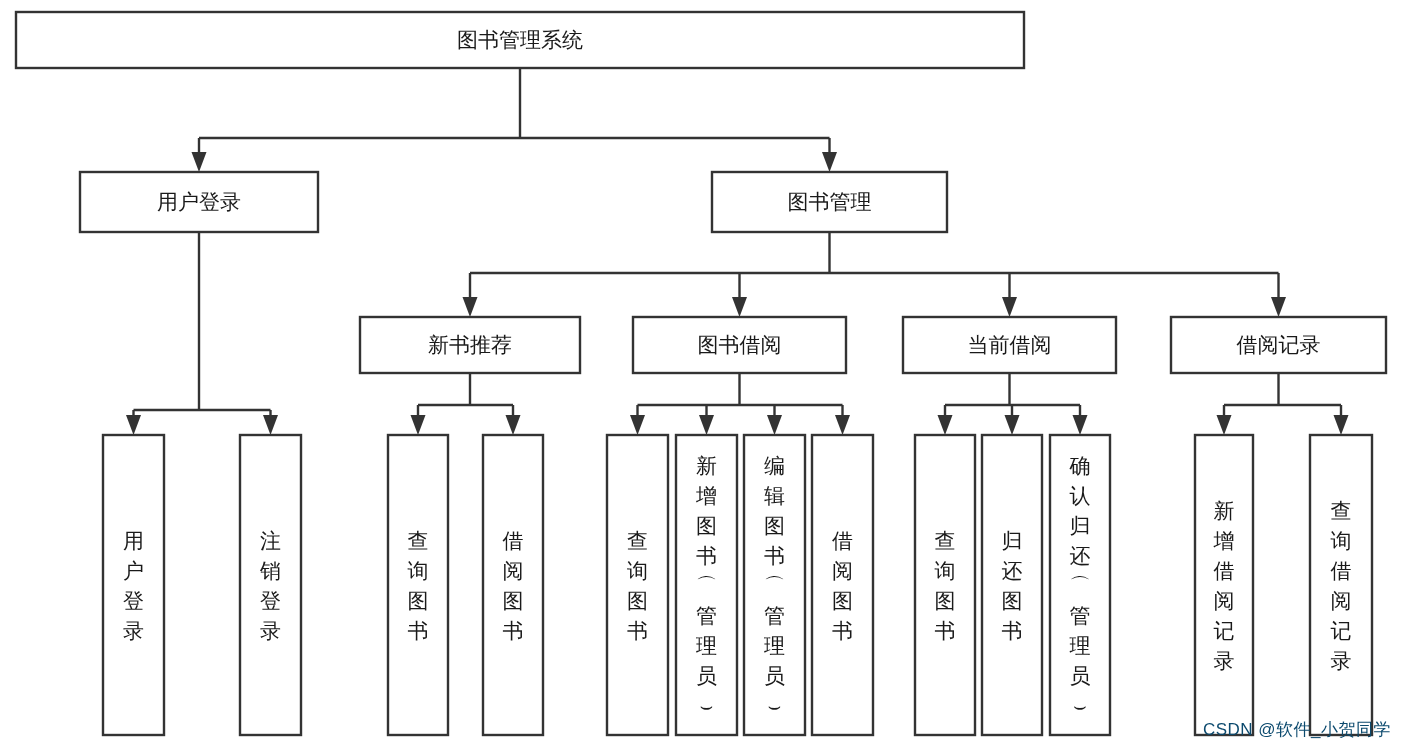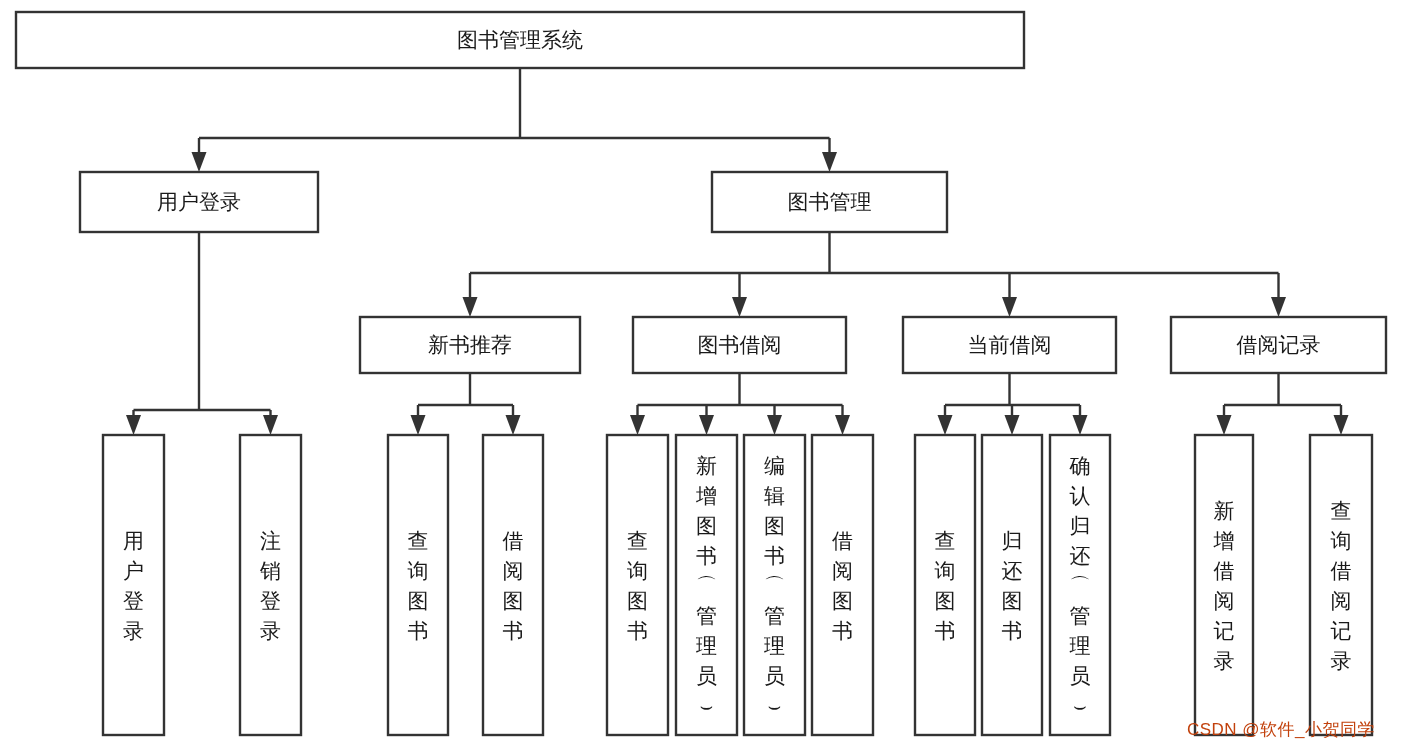--- a/index.html
+++ b/index.html
@@ -51,25 +51,25 @@
   }
   .node-label-v {
     font-family: "Liberation Sans", "DejaVu Sans", sans-serif;
     font-size: 21px;
     fill: #1a1a1a;
     text-anchor: middle;
     white-space: pre;
   }
   .watermark {
     position: absolute;
-    right: 30px;
+    right: 14px;
     bottom: 6px;
     font-family: "Liberation Sans", "DejaVu Sans", sans-serif;
     font-size: 17px;
-    color: #c2410c;
+    color: #0c4a6e;
     letter-spacing: 0.5px;
     user-select: none;
     pointer-events: none;
     white-space: pre;
   }
 </style>
 </head>
 <body>
 
 <div id="diagram-root">

